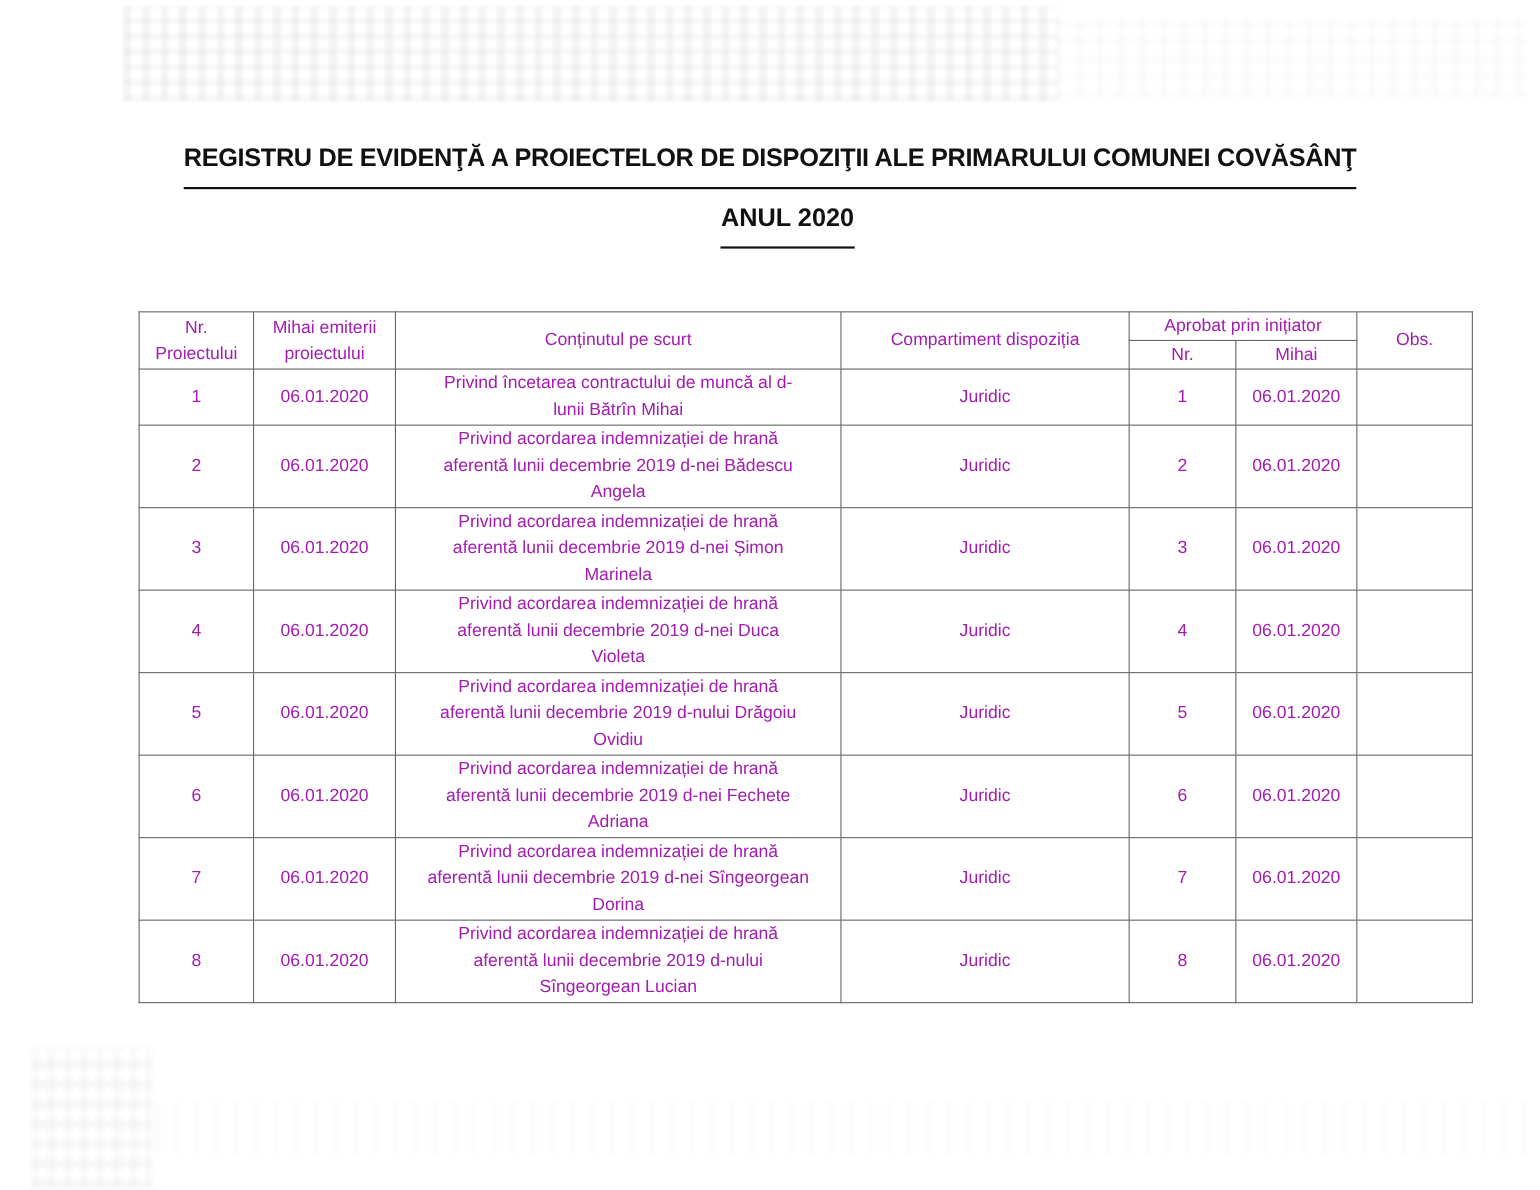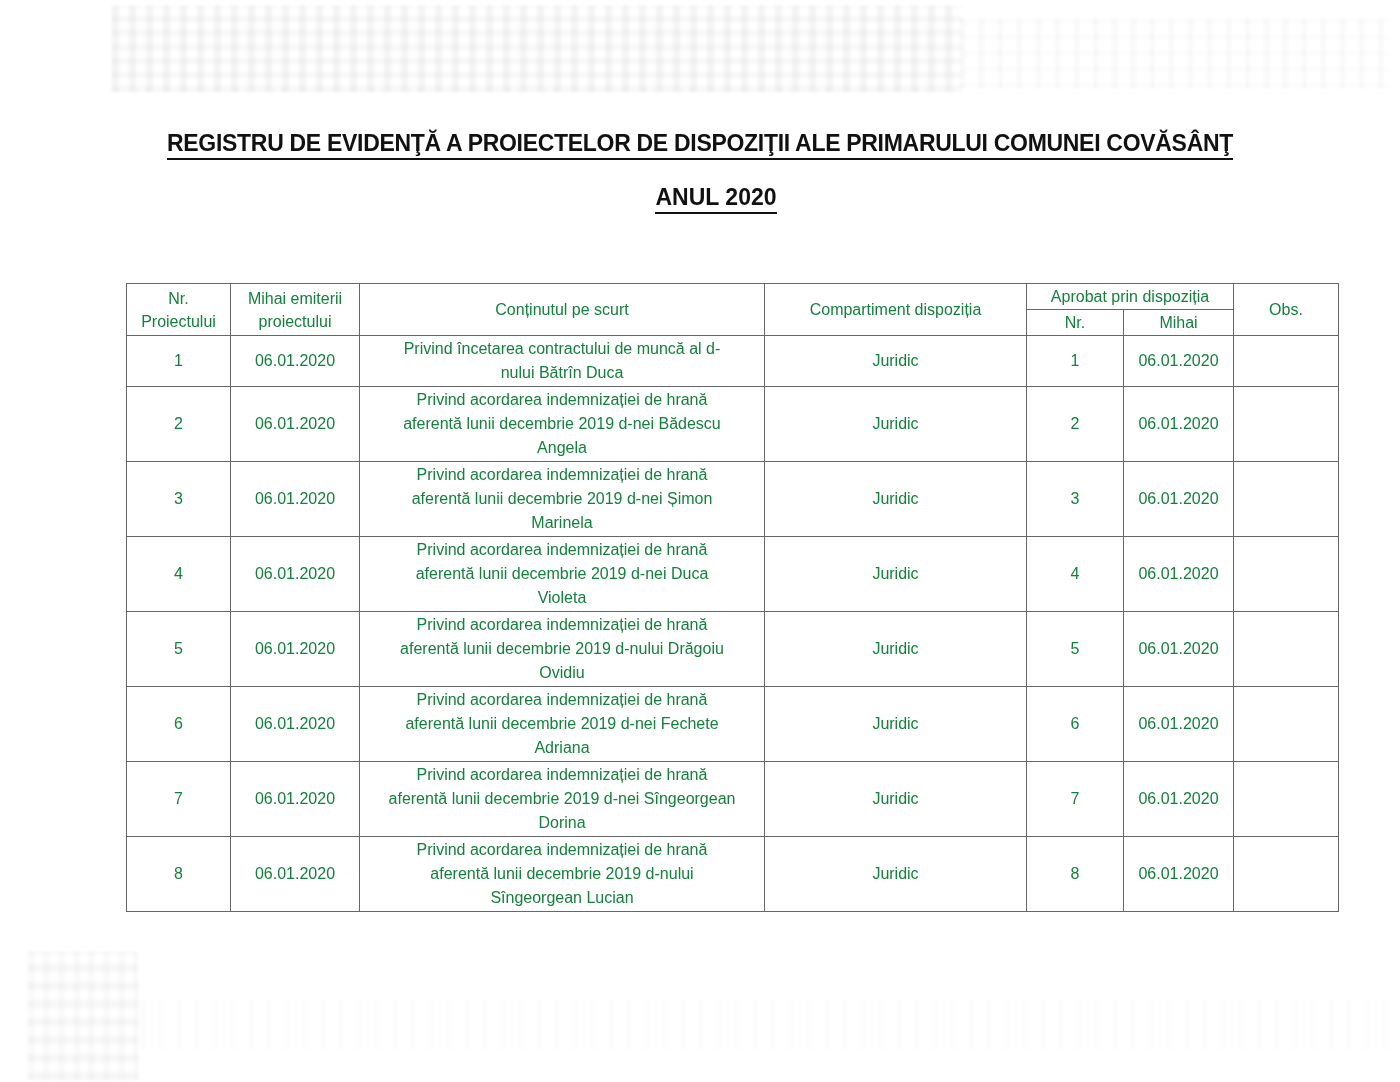--- a/index.html
+++ b/index.html
@@ -65,32 +65,32 @@
     position: absolute;
     top: 184px; left: 0; width: 1400px;
     text-align: center;
     font-size: 23px;
     font-weight: bold;
     color: #111111;
     margin-left: 16px;
   }
   .title-line1 span, .title-line2 span {
     border-bottom: 2px solid #111111;
-    padding-bottom: 2px;
+    padding-bottom: 14px;
   }
 
   
   table.registry {
     position: absolute;
     left: 126px; top: 283px;
     width: 1212px;
     border-collapse: collapse;
     table-layout: fixed;
     font-size: 16px;
-    color: #15803d;
+    color: #a21caf;
   }
   table.registry th, table.registry td {
     border: 1px solid #666666;
     text-align: center;
     vertical-align: middle;
     padding: 1px 4px;
     font-weight: normal;
     line-height: 24px;
   }
   table.registry th { line-height: 23px; }
@@ -126,34 +126,34 @@
     <col style="width:105px">
   </colgroup>
   <thead>
     <tr class="hdr-row-top">
       <th rowspan="2" class="multiline">Nr.
 Proiectului</th>
       <th rowspan="2" class="multiline">Mihai emiterii
 proiectului</th>
       <th rowspan="2">Conținutul pe scurt</th>
       <th rowspan="2">Compartiment dispoziția</th>
-      <th colspan="2">Aprobat prin dispoziția</th>
+      <th colspan="2">Aprobat prin inițiator</th>
       <th rowspan="2">Obs.</th>
     </tr>
     <tr class="hdr-row-sub">
       <th>Nr.</th>
       <th>Mihai</th>
     </tr>
   </thead>
   <tbody>
     <tr class="body-row-short">
       <td>1</td>
       <td>06.01.2020</td>
       <td class="multiline">Privind încetarea contractului de muncă al d-
-nului Bătrîn Duca</td>
+lunii Bătrîn Mihai</td>
       <td>Juridic</td>
       <td>1</td>
       <td>06.01.2020</td>
       <td></td>
     </tr>
     <tr class="body-row">
       <td>2</td>
       <td>06.01.2020</td>
       <td class="multiline">Privind acordarea indemnizației de hrană
 aferentă lunii decembrie 2019 d-nei Bădescu

